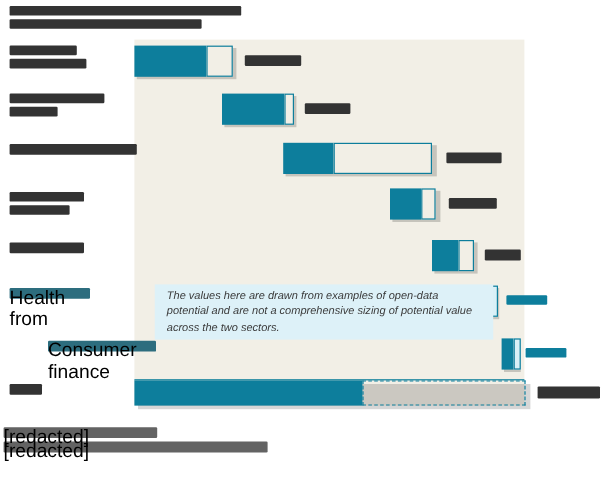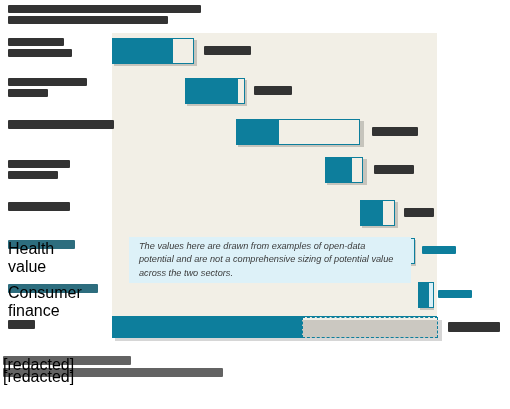--- a/index.html
+++ b/index.html
@@ -179,24 +179,24 @@
 <div class="cat" style="top:160px;">
   <span class="redact" style="width:62px;height:8px;"><span>[redacted-4]</span></span>
   <span class="redact" style="width:50px;height:8px;"></span>
 </div>
 
 <div class="cat" style="top:202px;">
   <span class="redact" style="width:62px;height:9px;"><span>[redacted-5]</span></span>
 </div>
 
 <div class="cat" style="top:240px;">
-  <span class="redact-teal" style="width:67px;height:9px;"><span>Health value</span></span>
-</div>
-
-<div class="cat" style="top:284px;">
+  <span class="redact-teal" style="width:67px;height:9px;"><span>Health from</span></span>
+</div>
+
+<div class="cat" style="top:284px;margin-left:32px;">
   <span class="redact-teal" style="width:90px;height:9px;"><span>Consumer finance</span></span>
 </div>
 
 <div class="cat" style="top:320px;">
   <span class="redact" style="width:27px;height:9px;"><span>[redacted]</span></span>
 </div>
 
 <div id="footnote">
   <span class="redact-gray" style="width:128px;height:9px;"><span>[redacted]</span></span>
   <span class="redact-gray" style="width:220px;height:9px;"><span>[redacted]</span></span>

